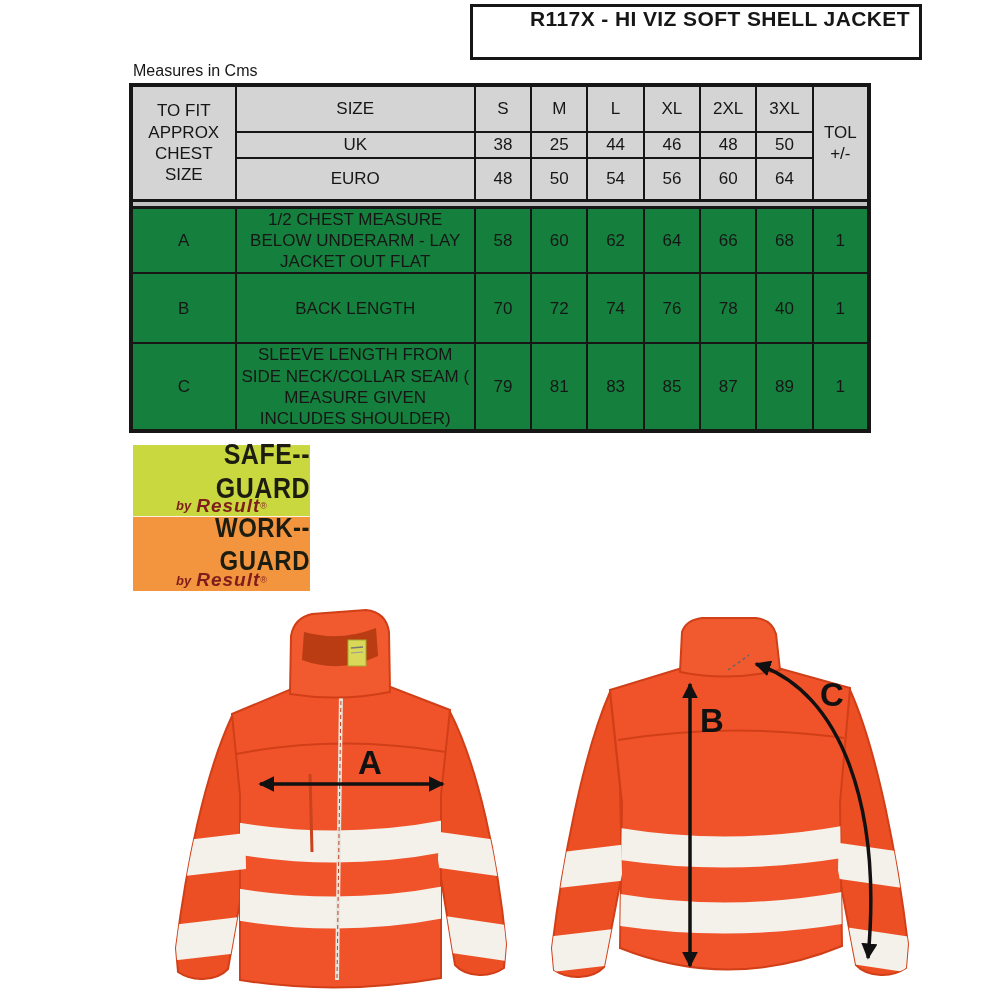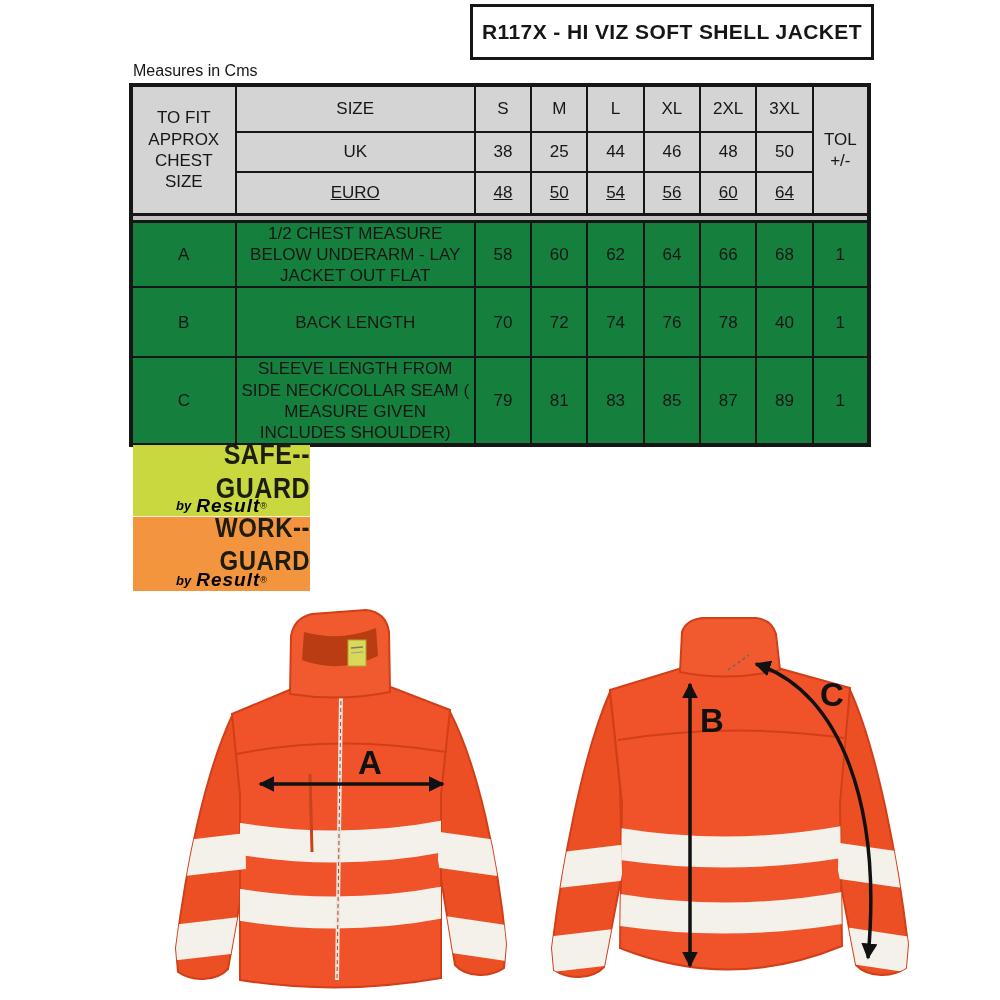--- a/index.html
+++ b/index.html
@@ -1,49 +1,49 @@
 <!DOCTYPE html>
 <html><head>
 <meta charset="utf-8">
 <style>
   html,body{margin:0;padding:0;background:#fff;}
   .page{position:relative;width:1000px;height:1000px;background:#ffffff;overflow:hidden;
         font-family:"Liberation Sans",sans-serif;color:#161616;}
 
   
   .title-box{position:absolute;left:470px;top:4px;width:398px;height:50px;
-             border:3px solid #161616;display:flex;align-items:center;justify-content:center;}
+             border:3px solid #161616;display:flex;align-items:flex-start;justify-content:center;padding-left:48px;}
   .title-box span{font-size:21px;font-weight:bold;letter-spacing:.4px;}
 
   
   .measures-note{position:absolute;left:133px;top:62px;font-size:16px;}
 
   
   table.size-table{position:absolute;left:129px;top:83px;width:742px;border-collapse:collapse;
                    table-layout:fixed;border:4px solid #161616;}
   table.size-table td{border:2px solid #161616;text-align:center;vertical-align:middle;
                       padding:0 3px;font-size:17px;line-height:1.25;background:#15803d;}
   tr.hdr td{background:#d4d4d4;}
   td.corner{font-size:17px;}
   td.tol{font-size:17px;}
   td.desc{font-size:15px;line-height:1.32;}
-  tr.h1{height:47px;} tr.h2{height:40px;} tr.h3{height:42px;text-decoration:underline;}
+  tr.h1{height:47px;} tr.h2{height:26px;} tr.h3{height:42px;}
   tr.sep td{height:4px;padding:0;background:#c2c2c2;border-top:3px solid #161616;
             border-bottom:3px solid #161616;}
   tr.ra{height:66px;} tr.rb{height:70px;} tr.rc{height:87px;}
 
   
   .logo{position:absolute;left:133px;width:177px;text-align:right;}
   .logo-safe{top:449px;} .logo-work{top:521px;}
   .logo .main{display:flex;align-items:center;justify-content:center;font-weight:bold;
               color:#1c1c10;transform:scaleY(1.18);transform-origin:center;}
   .logo-safe .main{height:44px;background:#c9d83f;font-size:25px;letter-spacing:.5px;}
   .logo-work .main{height:46px;background:#f2953e;font-size:24px;letter-spacing:.5px;}
   .logo .by-bar{margin-top:2px;display:flex;align-items:center;justify-content:center;
-                font-style:italic;color:#000000;}
+                font-style:italic;color:#7f1d1d;}
   .logo-safe .by-bar{height:21px;background:#c9d83f;}
   .logo-work .by-bar{height:22px;background:#f2953e;}
   .logo .by{font-size:13px;font-weight:600;margin-right:5px;}
   .logo .brand{font-size:19px;font-weight:bold;letter-spacing:1px;}
   .logo .reg{font-size:9px;vertical-align:super;font-style:normal;}
 
   .jacket-svg{position:absolute;}
   .front-svg{left:160px;top:600px;}
   .back-svg{left:530px;top:608px;}
   svg text.mlabel{font-family:"Liberation Sans",sans-serif;font-weight:bold;fill:#111;}

